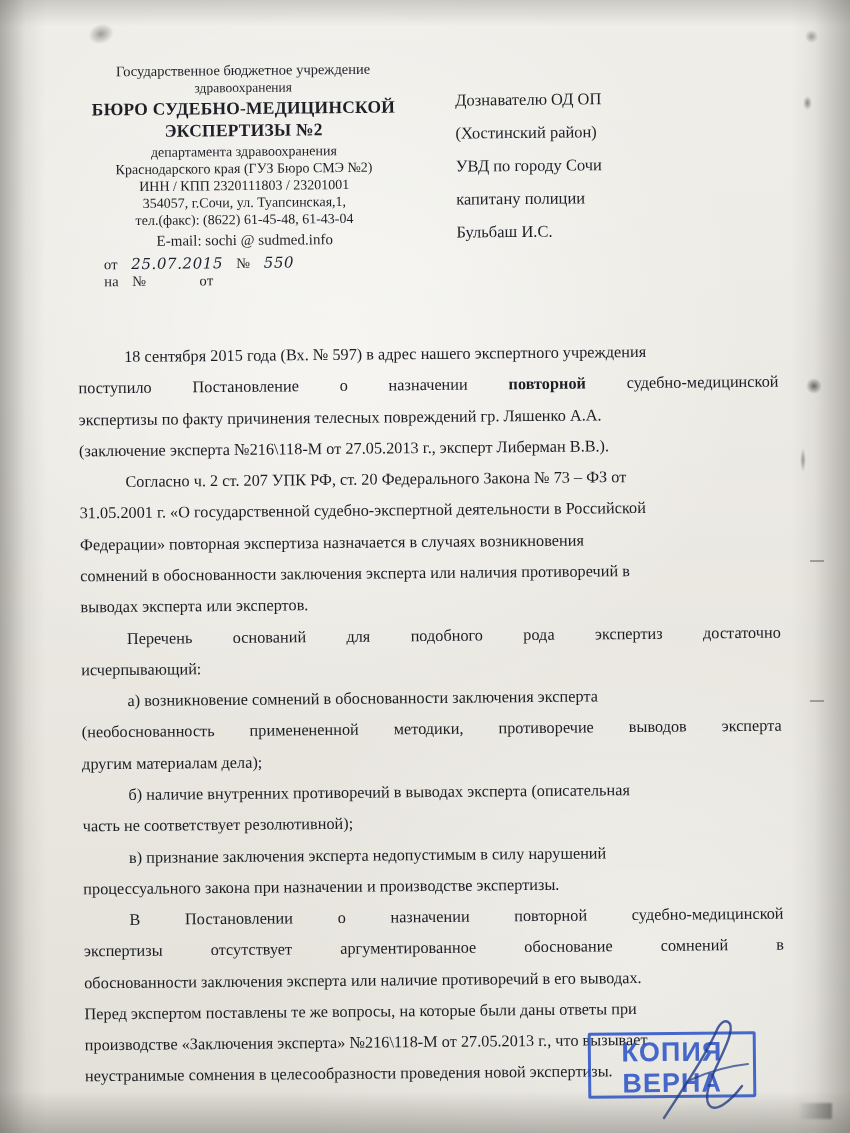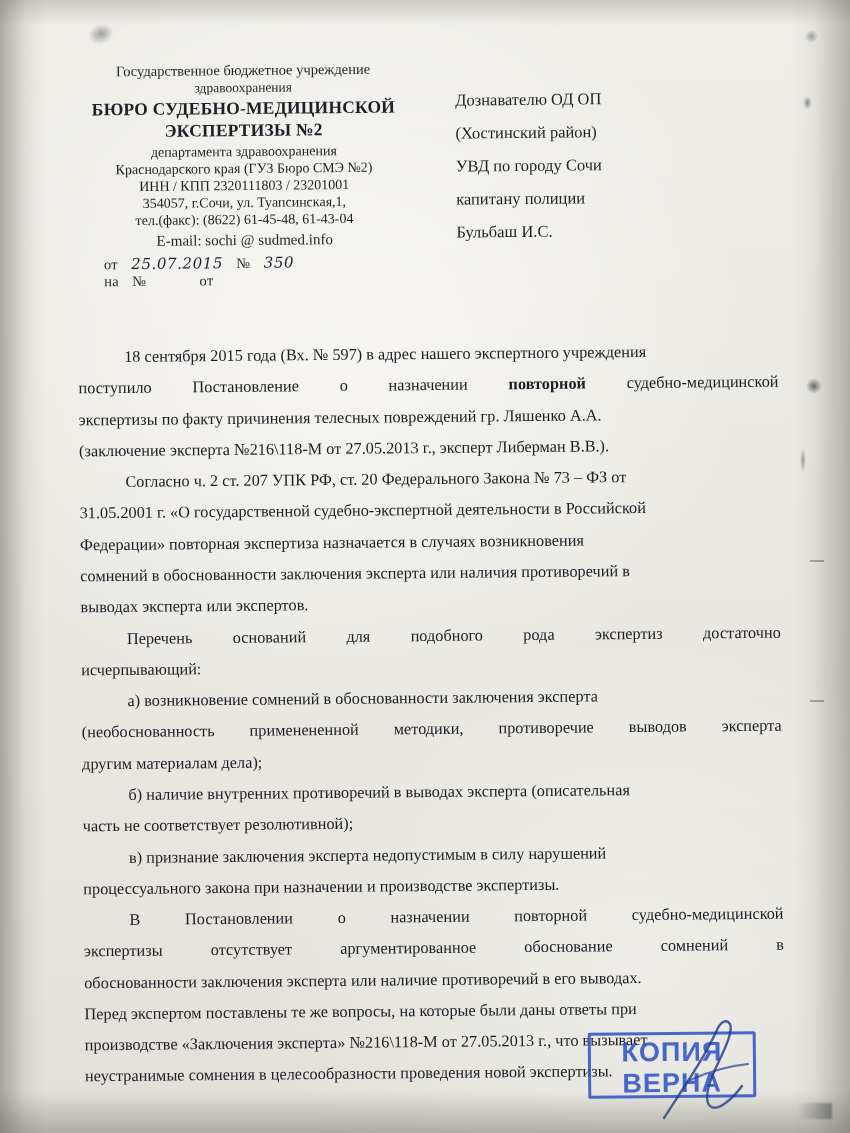--- a/index.html
+++ b/index.html
@@ -205,21 +205,21 @@
       <div class="lh-email">E-mail: sochi @ sudmed.info</div>
 
       <div class="lh-ref">
         <div class="lh-ref-row">
           <span class="lbl">от</span>
           <span class="gap-1"></span>
           <span class="handwrite">25.07.2015</span>
           <span class="gap-1"></span>
           <span class="lbl">№</span>
           <span class="gap-1"></span>
-          <span class="handwrite">350</span>
+          <span class="handwrite">550</span>
         </div>
         <div class="lh-ref-row">
           <span class="lbl">на</span>
           <span class="gap-1"></span>
           <span class="lbl">№</span>
           <span class="gap-3"></span>
           <span class="lbl">от</span>
         </div>
       </div>
     </div>

